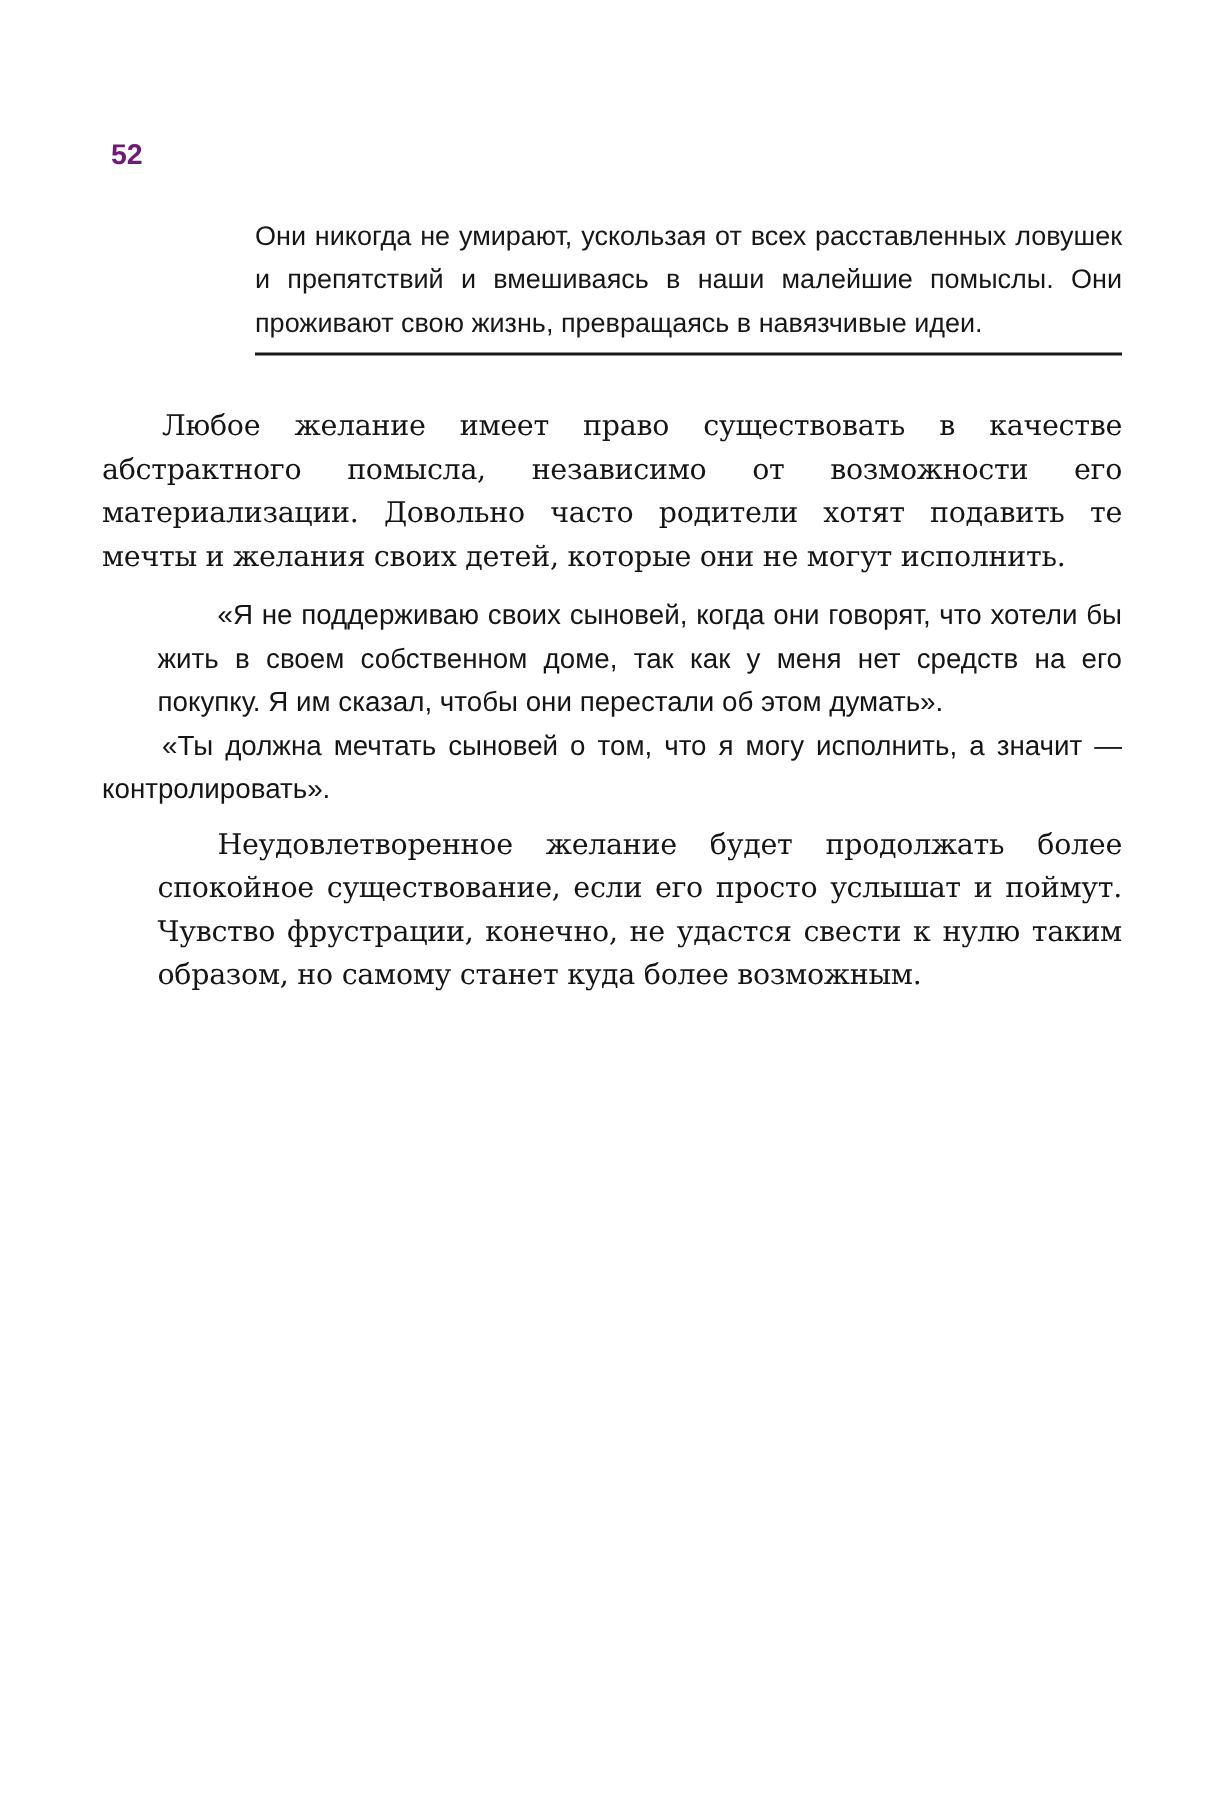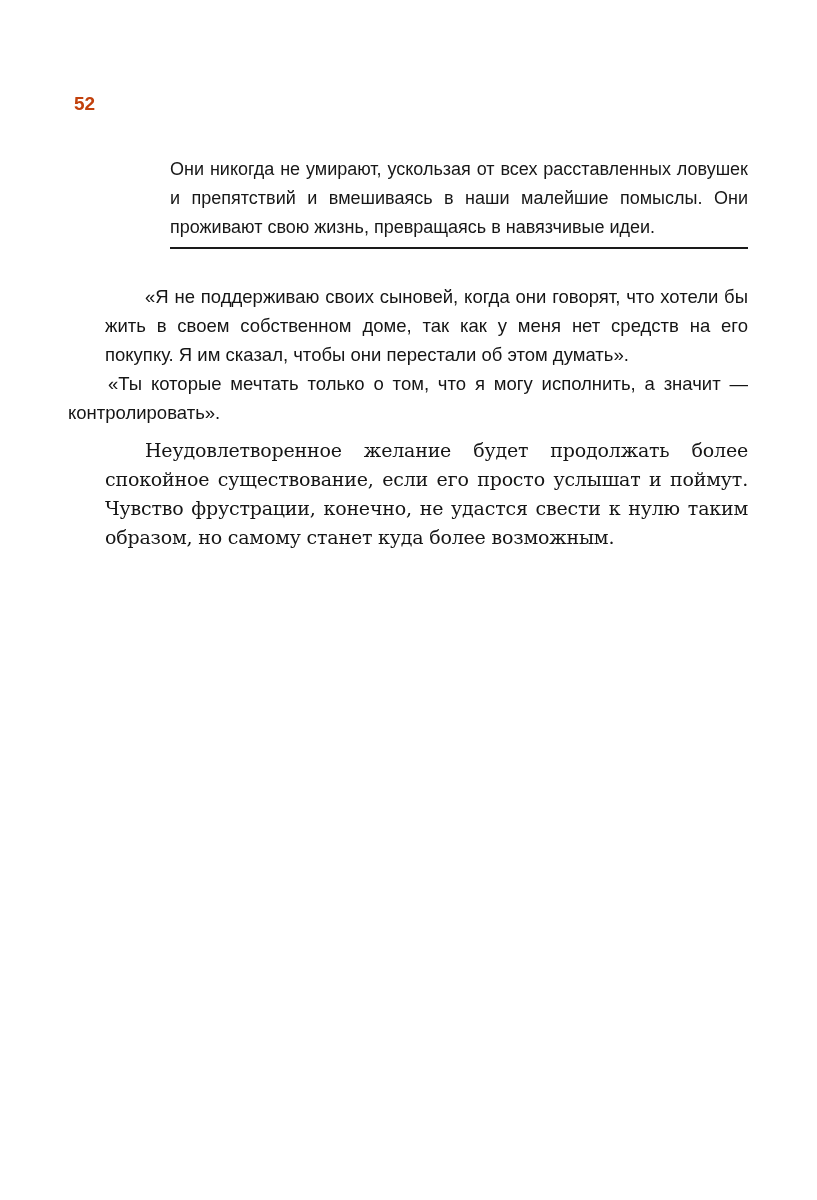--- a/index.html
+++ b/index.html
@@ -27,25 +27,25 @@
     text-align: center;
     color: #1c1c1c;
   }
   .page-number {
     position: absolute;
     left: 6px;
     top: -1px;
     font-family: "Liberation Sans", sans-serif;
     font-weight: 700;
     font-size: 19px;
-    color: #c2410c;
+    color: #701a75;
   }
   
   .epigraph {
-    margin: 38px 0 0 102px;
+    margin: 26px 0 0 102px;
     padding-bottom: 5px;
     border-bottom: 2px solid #1a1a1a;
   }
   .epigraph p {
     margin: 0;
     font-family: "Liberation Sans", sans-serif;
     font-size: 18px;
     line-height: 29px;
     text-align: justify;
     color: #171717;
@@ -84,18 +84,19 @@
 
   <div class="running-head">
     <span class="page-number">52</span>
   </div>
 
   <div class="epigraph">
     <p>Они никогда не умирают, ускользая от всех расставленных ловушек и препятствий и вмешиваясь в наши малейшие помыслы. Они проживают свою жизнь, превращаясь в навязчивые идеи.</p>
   </div>
 
   <div class="text-block">
+    <p class="body">Любое желание имеет право существовать в качестве абстрактного помысла, независимо от возможности его материализации. Довольно часто родители хотят подавить те мечты и желания своих детей, которые они не могут исполнить.</p>
     <p class="quote gap">«Я не поддерживаю своих сыновей, когда они говорят, что хотели бы жить в своем собственном доме, так как у меня нет средств на его покупку. Я им сказал, чтобы они перестали об этом думать».</p>
-    <p class="quote">«Ты которые мечтать только о том, что я могу исполнить, а значит — контролировать».</p>
+    <p class="quote">«Ты должна мечтать сыновей о том, что я могу исполнить, а значит — контролировать».</p>
     <p class="body gap">Неудовлетворенное желание будет продолжать более спокойное существование, если его просто услышат и поймут. Чувство фрустрации, конечно, не удастся свести к нулю таким образом, но самому станет куда более возможным.</p>
   </div>
 
 </div>
 
 </body></html>

